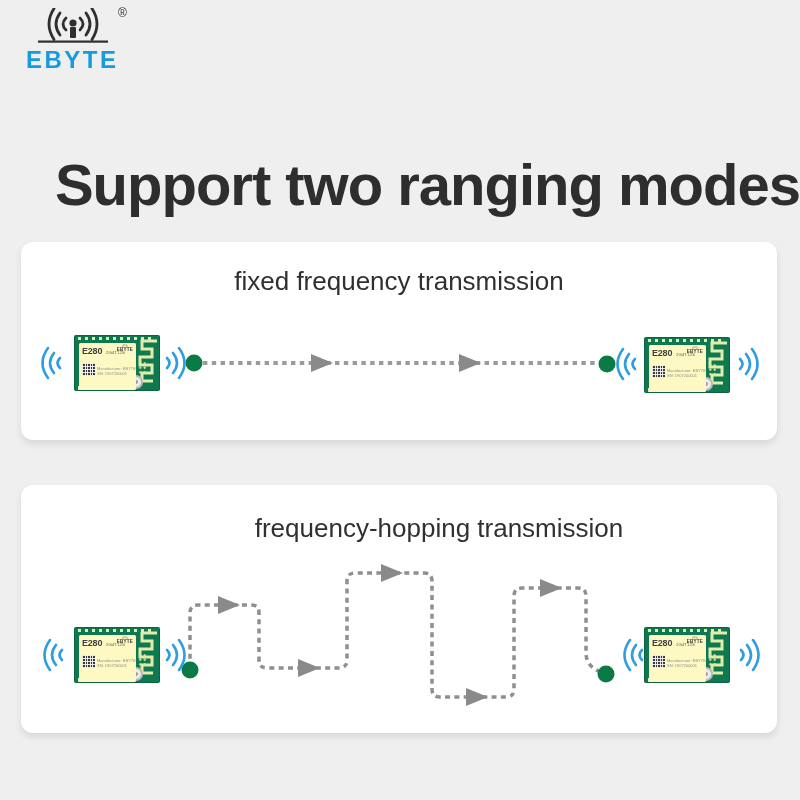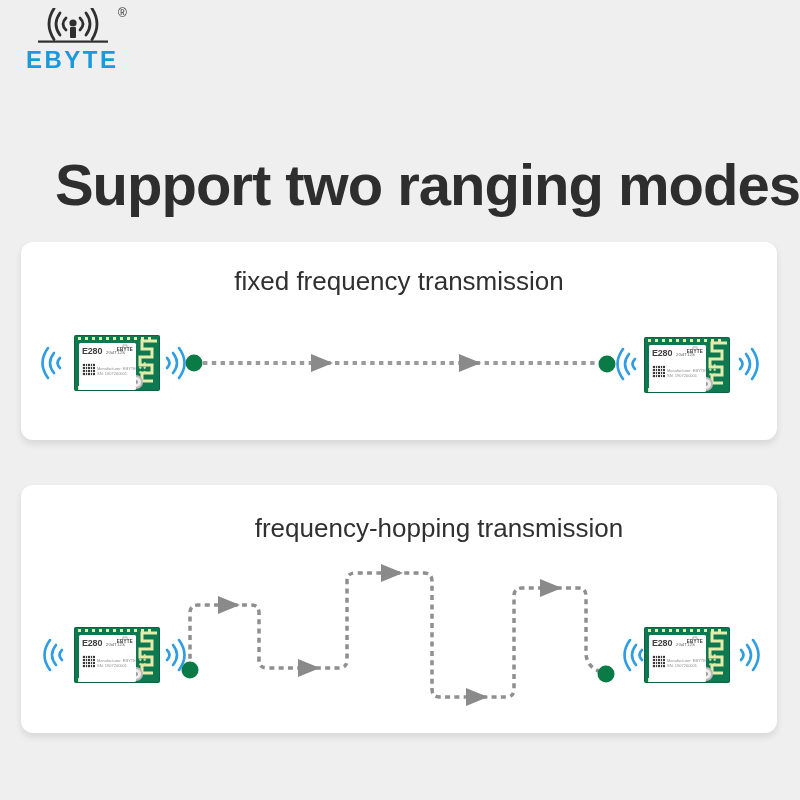--- a/index.html
+++ b/index.html
@@ -42,21 +42,21 @@
   .pads-bottom{left:4px;right:30px;bottom:1.5px;}
   .antenna{position:absolute;right:1px;top:3px;width:26px;height:50px;}
   .antenna path{fill:none;stroke:#e3ecab;stroke-width:3;}
   .ipex{position:absolute;right:17px;bottom:2px;width:14px;height:14px;border-radius:50%;
         background:#ececec;border:2.5px solid #b9b9b9;box-sizing:border-box;}
   .ipex::after{content:"";position:absolute;left:2.5px;top:2.5px;width:4px;height:4px;
         border-radius:50%;background:#9d9d9d;}
   .shield-pads{position:absolute;right:13px;bottom:17px;width:9px;height:13px;
         background-image:radial-gradient(circle,#d9e59e 1.1px,rgba(0,0,0,0) 1.3px);
         background-size:4.5px 4.5px;}
-  .mlabel{position:absolute;left:5px;top:8px;width:57px;height:47px;background:#ffffff;
+  .mlabel{position:absolute;left:5px;top:8px;width:57px;height:47px;background:#fef9c3;
         border-radius:1.5px;}
   .mod-model{position:absolute;left:3px;top:3px;font-size:9px;font-weight:bold;
         color:#404040;letter-spacing:-0.2px;}
   .mod-variant{position:absolute;left:27px;top:6.5px;font-size:8px;color:#5a5a5a;
         transform:scale(0.55);transform-origin:left top;white-space:nowrap;}
   .mini-brand{position:absolute;left:36px;top:2px;width:40px;text-align:center;
         transform:scale(0.5);transform-origin:left top;}
   .mini-ant{display:block;font-size:6px;line-height:5px;color:#555;}
   .mini-name{display:block;font-size:9px;font-weight:bold;line-height:8px;color:#333;
         letter-spacing:0.5px;}

